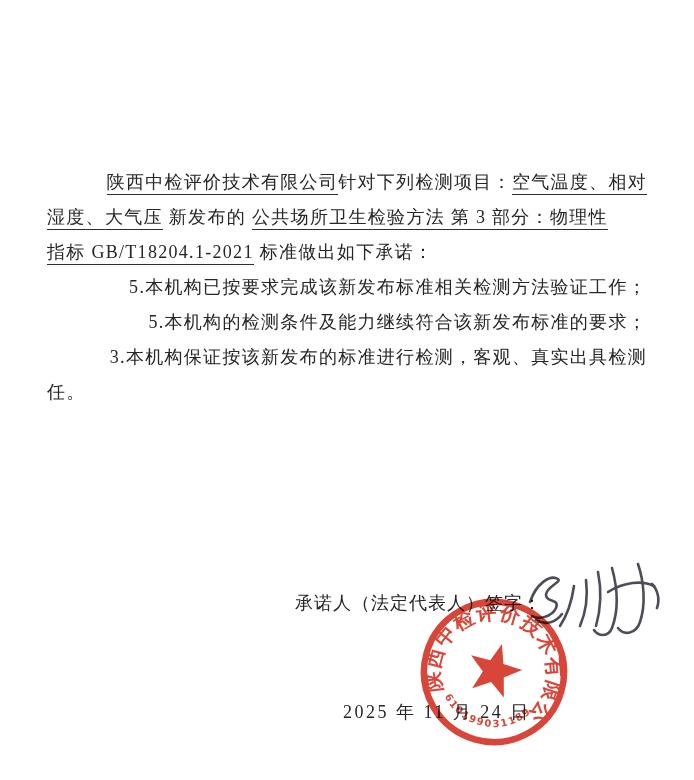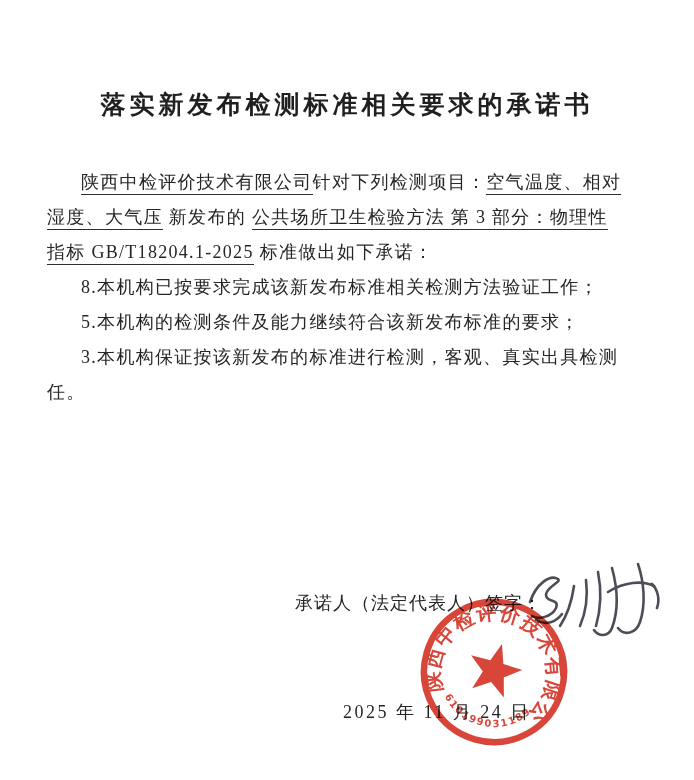--- a/index.html
+++ b/index.html
@@ -18,21 +18,21 @@
     font-size:25px;font-weight:bold;color:#1f1f1f;
     letter-spacing:4px;white-space:nowrap;
   }
   .body-text{
     position:absolute;left:47px;top:169px;width:600px;
     font-size:18px;letter-spacing:1.3px;
   }
   .line{
     height:35px;line-height:26px;white-space:nowrap;
   }
-  .indent{text-indent:34px;}
+  .indent{text-indent:34px;text-align:right;}
   .u{border-bottom:1.5px solid #2e2e2e;padding-bottom:2px;}
   .gap-l{margin-left:6px;}
   .gap-r{margin-right:6px;text-align:right;}
   .sig-label{
     position:absolute;left:295px;top:591px;
     font-size:18px;letter-spacing:1px;white-space:nowrap;
   }
   .stamp-note{
     position:absolute;left:334px;top:628px;
     font-size:18px;letter-spacing:2px;white-space:nowrap;
@@ -48,27 +48,26 @@
   .signature{
     position:absolute;left:516px;top:556px;width:158px;height:98px;
     mix-blend-mode:multiply;opacity:.88;
   }
 </style>
 </head>
 <body>
 
 <div class="page">
 
-  <div class="title">落实新发布检测标准相关要求的承诺书</div>
 
   <div class="body-text">
     <div class="line indent"><span class="u">陕西中检评价技术有限公司</span><span>针对下列检测项目：</span><span class="u">空气温度、相对</span></div>
     <div class="line"><span class="u">湿度、大气压</span><span class="gap-l gap-r">新发布的</span><span class="u">公共场所卫生检验方法 第 3 部分：物理性</span></div>
-    <div class="line"><span class="u">指标 GB/T18204.1-2025</span><span class="gap-l">标准做出如下承诺：</span></div>
-    <div class="line indent">8.本机构已按要求完成该新发布标准相关检测方法验证工作；</div>
+    <div class="line"><span class="u">指标 GB/T18204.1-2021</span><span class="gap-l">标准做出如下承诺：</span></div>
+    <div class="line indent">5.本机构已按要求完成该新发布标准相关检测方法验证工作；</div>
     <div class="line indent">5.本机构的检测条件及能力继续符合该新发布标准的要求；</div>
     <div class="line indent">3.本机构保证按该新发布的标准进行检测，客观、真实出具检测</div>
     <div class="line">任。</div>
   </div>
 
   <div class="sig-label">承诺人（法定代表人）签字：</div>
   <div class="date-line">2025 年 11 月 24 日</div>
 
   <svg class="signature" viewBox="0 0 158 98">
     <g fill="none" stroke="#34343f" stroke-width="2.6" stroke-linecap="round" stroke-linejoin="round">

